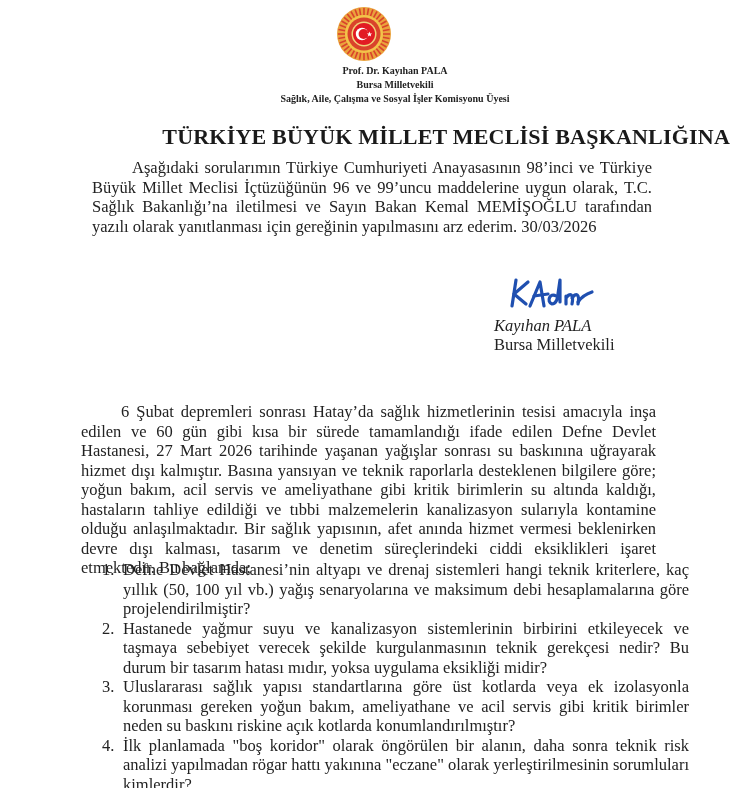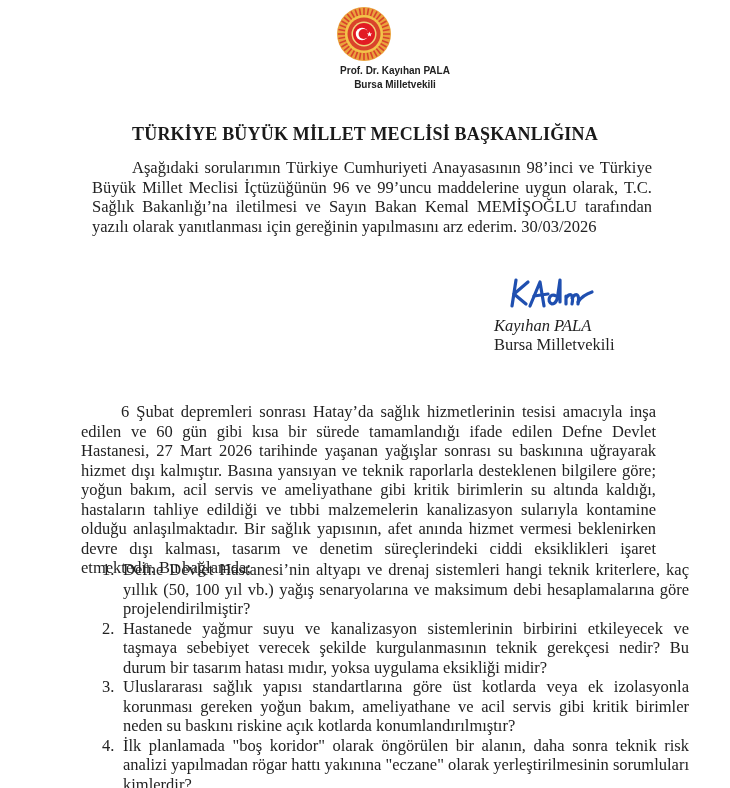--- a/index.html
+++ b/index.html
@@ -26,38 +26,38 @@
       top: 6px;
       width: 56px;
       height: 56px;
     }
     .header-block {
       position: absolute;
       left: 0;
       width: 730px;
       top: 64px;
       text-align: center;
-      font-family: Liberation Sans, sans-serif;
+      font-family: Liberation Serif, serif;
       font-weight: bold;
       font-size: 10px;
       line-height: 14px;
       color: #222;
       padding-left: 60px;
       box-sizing: border-box;
     }
     .header-block div { white-space: nowrap; }
     .title {
       position: absolute;
       left: 0;
       width: 730px;
       top: 124px;
-      text-align: center;
+      text-align: right;
       font-family: "Liberation Serif", serif;
       font-weight: bold;
-      font-size: 18px;
+      font-size: 22px;
       letter-spacing: 0.2px;
       color: #1a1a1a;
     }
     .serif {
       font-family: "Liberation Serif", serif;
       font-size: 16.5px;
       line-height: 19.5px;
       color: #222;
     }
     .intro {
@@ -173,20 +173,21 @@
     <circle cx="28" cy="28" r="12.5" fill="#f0d27a"></circle>
     <circle cx="28" cy="28" r="11" fill="#e21b23"></circle>
     <circle cx="26" cy="28" r="6.2" fill="#ffffff"></circle>
     <circle cx="27.6" cy="28" r="5" fill="#e21b23"></circle>
     <polygon points="33.5,25.6 34.2,27.4 36.1,27.5 34.6,28.7 35.1,30.5 33.5,29.5 31.9,30.5 32.4,28.7 30.9,27.5 32.8,27.4" fill="#ffffff"></polygon>
   </svg>
 
   <div class="header-block">
     <div>Prof. Dr. Kayıhan PALA</div>
     <div>Bursa Milletvekili</div>
+    <div>Sağlık, Aile, Çalışma ve Sosyal İşler Komisyonu Üyesi</div>
   </div>
 
   <div class="title">TÜRKİYE BÜYÜK MİLLET MECLİSİ BAŞKANLIĞINA</div>
 
   <p class="serif intro" style="margin:0;">Aşağıdaki sorularımın Türkiye Cumhuriyeti Anayasasının 98’inci ve Türkiye Büyük Millet Meclisi İçtüzüğünün 96 ve 99’uncu maddelerine uygun olarak, T.C. Sağlık Bakanlığı’na iletilmesi ve Sayın Bakan Kemal MEMİŞOĞLU tarafından yazılı olarak yanıtlanması için gereğinin yapılmasını arz ederim. 30/03/2026</p>
 
   <div class="signature-area">
     <svg class="signature-svg" viewBox="0 0 88 40">
       <g fill="none" stroke="#1f4fb0" stroke-width="3.2" stroke-linecap="round" stroke-linejoin="round">
         <path d="M8 8 L4 34"></path>

